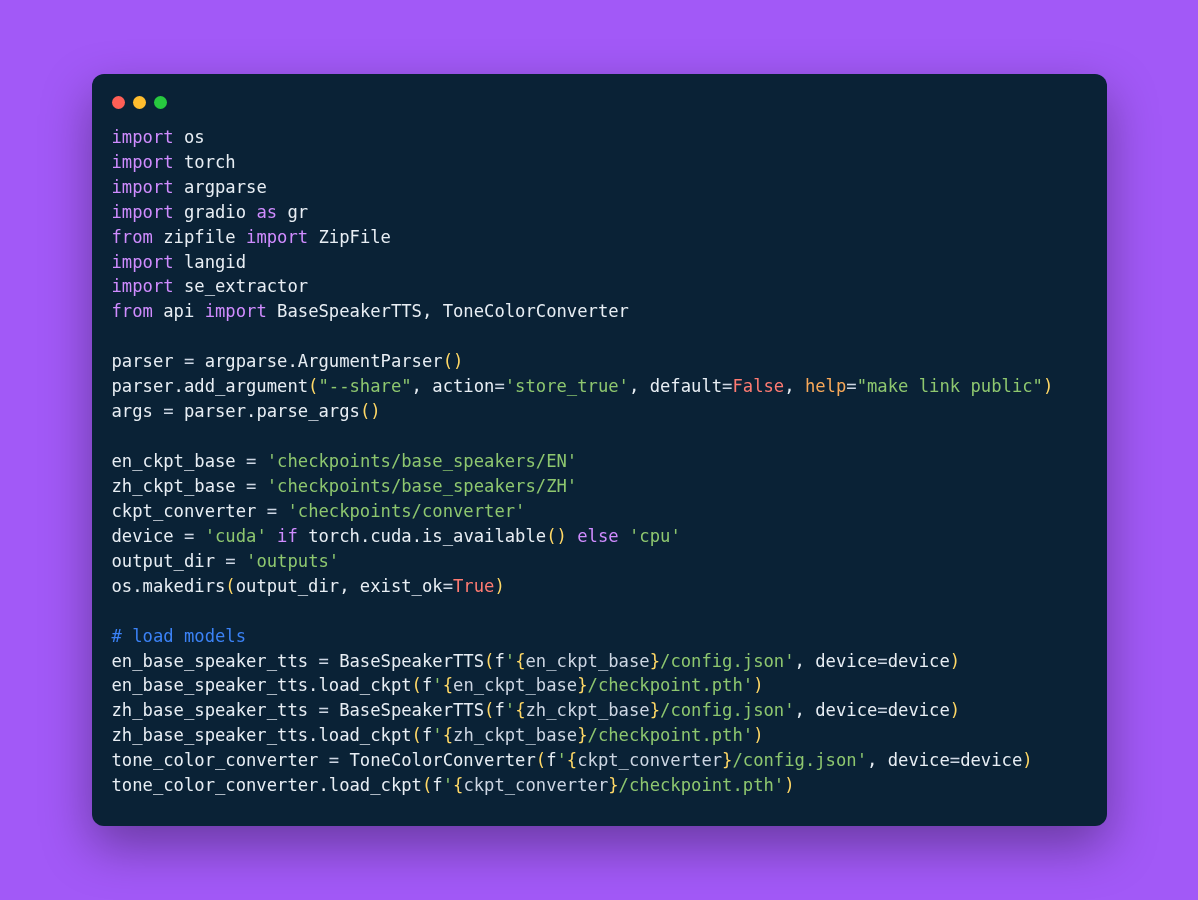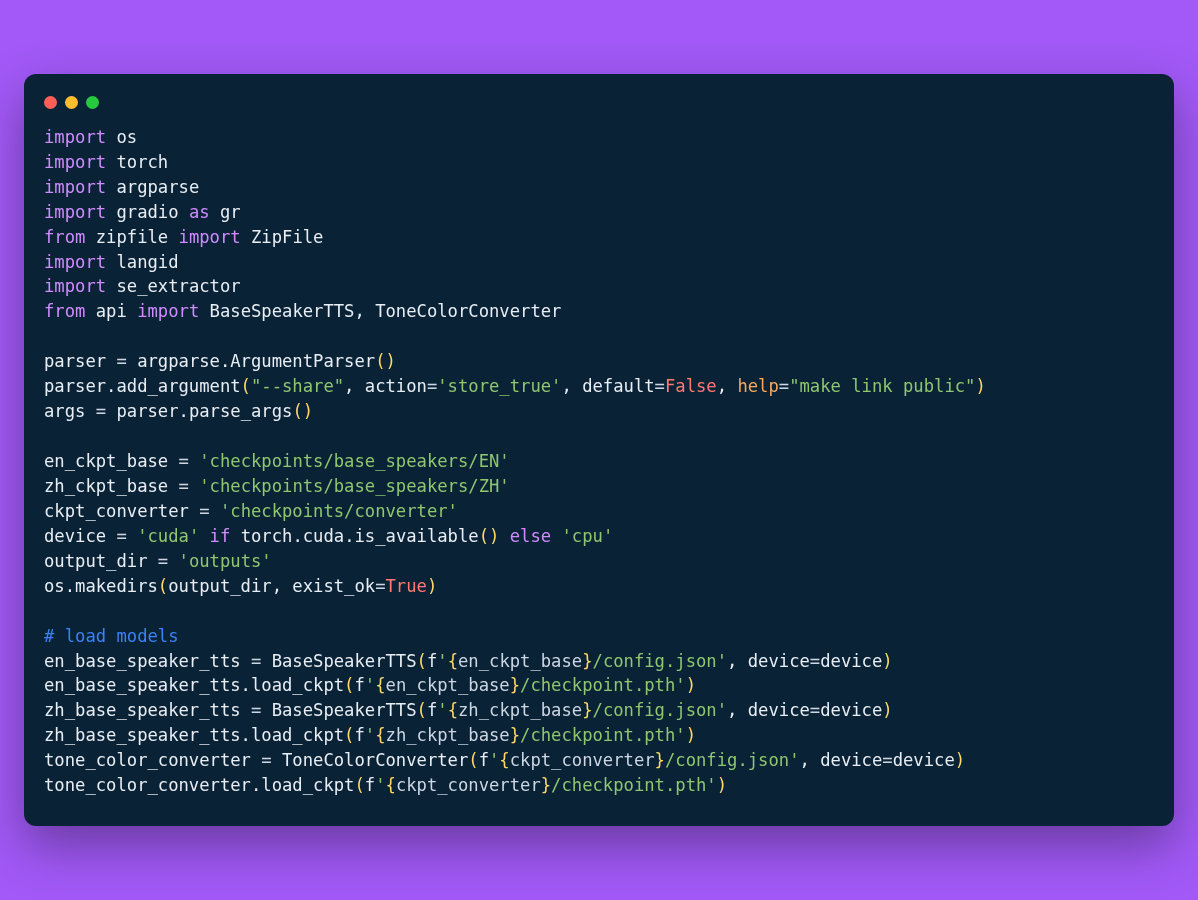--- a/index.html
+++ b/index.html
@@ -6,21 +6,21 @@
   body {
     background: #a259f7;
     width: 1198px;
     height: 900px;
     display: flex;
     align-items: center;
     justify-content: center;
     font-family: ui-monospace, "SF Mono", "Menlo", "Consolas", monospace;
   }
   .window {
-    width: 1150px;
+    width: 1015px;
     background: #0a2236;
     border-radius: 12px;
     box-shadow: 0 20px 50px rgba(0,0,0,0.35);
     padding: 20px 0 28px 0;
     overflow: hidden;
   }
   .titlebar {
     display: flex;
     gap: 8px;
     padding: 2px 20px 16px 20px;

